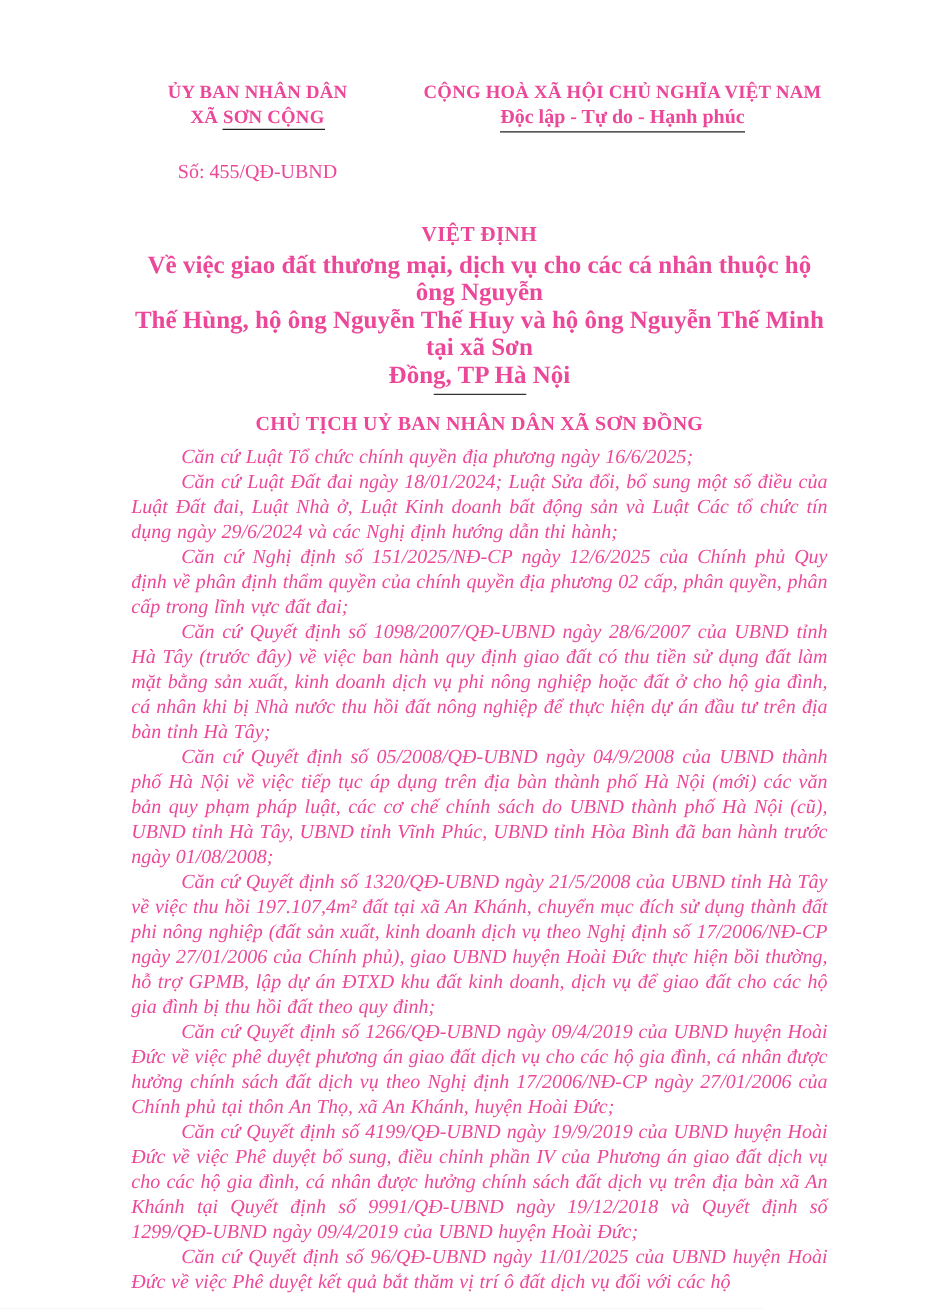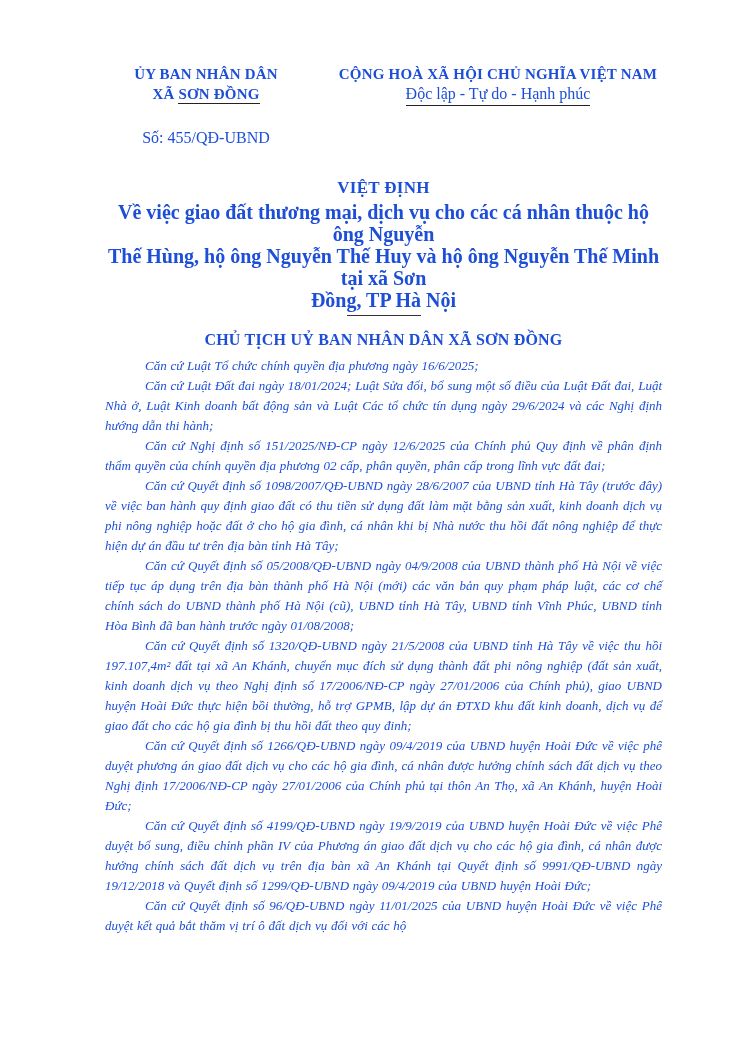--- a/index.html
+++ b/index.html
@@ -6,21 +6,21 @@
     margin: 0;
     padding: 0;
     background: #e8e8e8;
   }
   .page {
     position: relative;
     width: 740px;
     height: 1047px;
     margin: 0 auto;
     background: #ffffff;
-    color: #1d4ed8;
+    color: #ec4899;
     font-family: "Liberation Serif", "DejaVu Serif", serif;
     box-sizing: border-box;
     padding-top: 64px;
     overflow: hidden;
   }
   
   .header-row {
     display: flex;
     margin-left: 90px;
     margin-right: 66px;
@@ -41,21 +41,21 @@
     line-height: 20px;
     letter-spacing: 0.2px;
     white-space: nowrap;
   }
   .underlined {
     border-bottom: 1.6px solid #222;
     padding-bottom: 1px;
   }
   .motto {
     display: inline-block;
-    font-weight: normal;
+    font-weight: bold;
     font-size: 16px;
     line-height: 20px;
     border-bottom: 1.6px solid #222;
     padding-bottom: 1px;
     white-space: nowrap;
   }
   .doc-number {
     margin-top: 24px;
     font-size: 16px;
     line-height: 20px;
@@ -100,39 +100,39 @@
     line-height: 20px;
     letter-spacing: 0.2px;
   }
   
   .doc-body {
     margin: 6px 78px 0 105px;
   }
   .doc-body p {
     margin: 0;
     font-style: italic;
-    font-size: 13px;
+    font-size: 16px;
     line-height: 20px;
     text-align: justify;
     text-indent: 40px;
     word-spacing: 0.5px;
   }
 </style>
 </head>
 <body>
 
 <div class="page">
 
   <div class="header-row">
 
     <div class="header-left">
       <div class="h-bold">ỦY BAN NHÂN DÂN</div>
       <div class="h-bold">
         <span>XÃ</span>
-        <span class="underlined">SƠN ĐỒNG</span>
+        <span class="underlined">SƠN CỘNG</span>
       </div>
       <div class="doc-number">Số: 455/QĐ-UBND</div>
     </div>
 
     <div class="header-right">
       <div class="h-bold">CỘNG HOÀ XÃ HỘI CHỦ NGHĨA VIỆT NAM</div>
       <div>
         <span class="motto">Độc lập - Tự do - Hạnh phúc</span>
       </div>
     </div>

